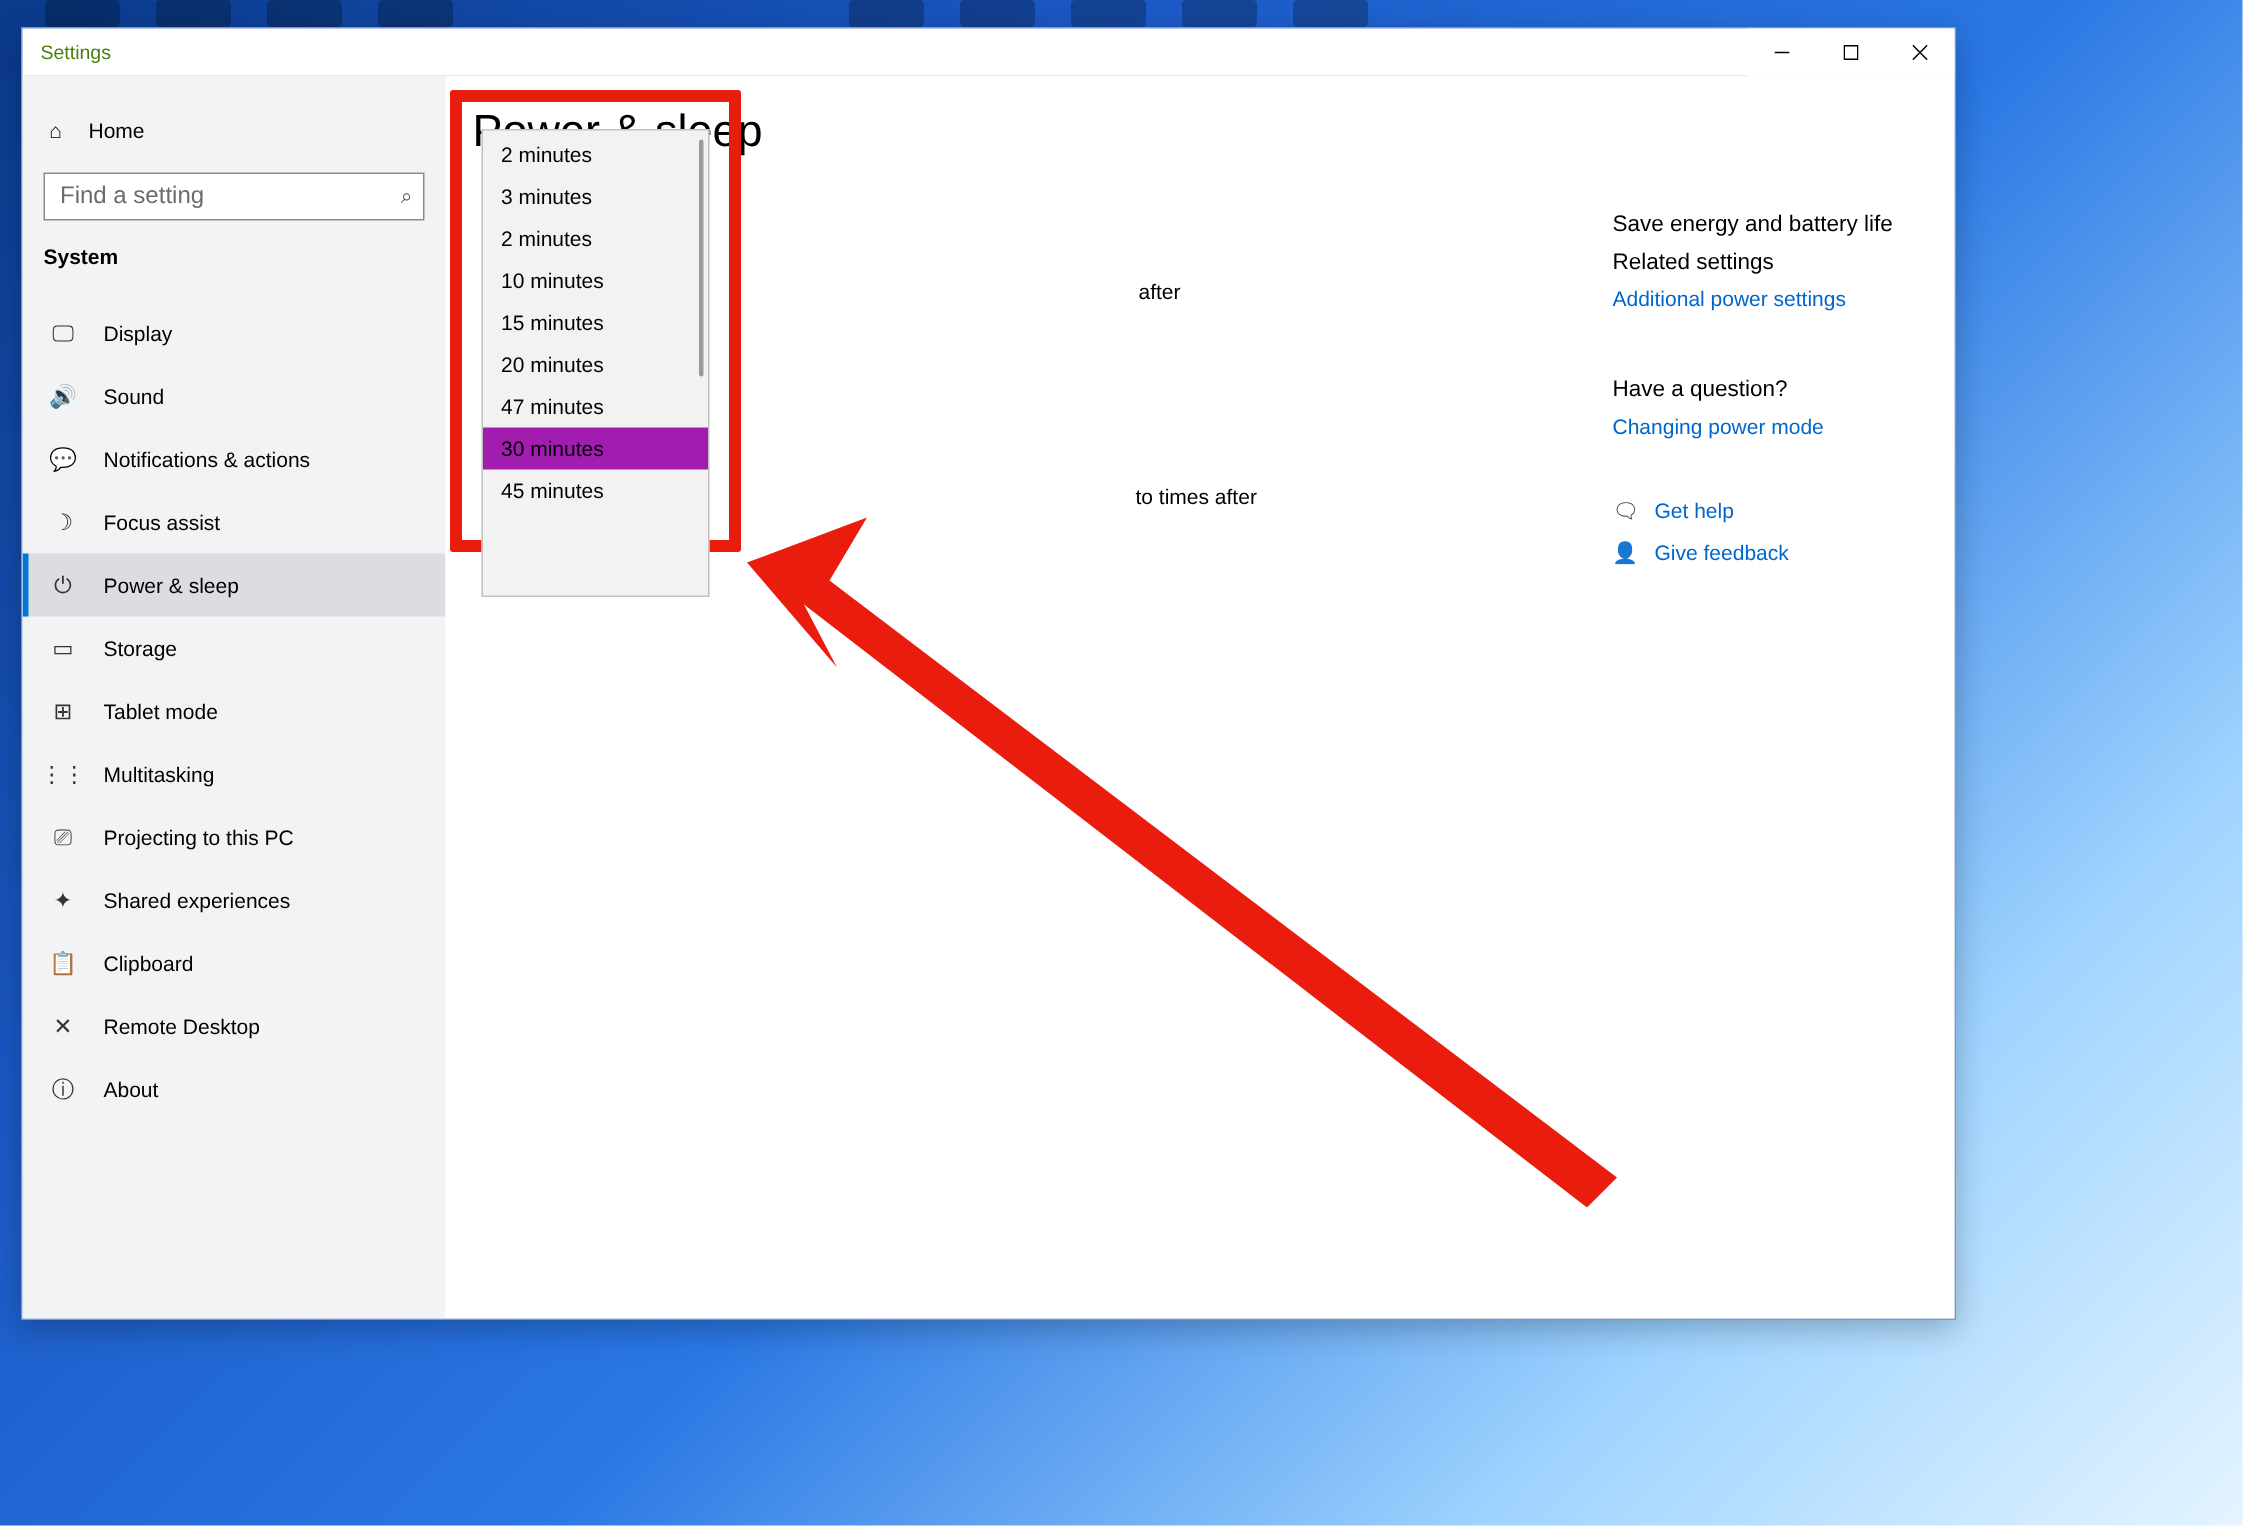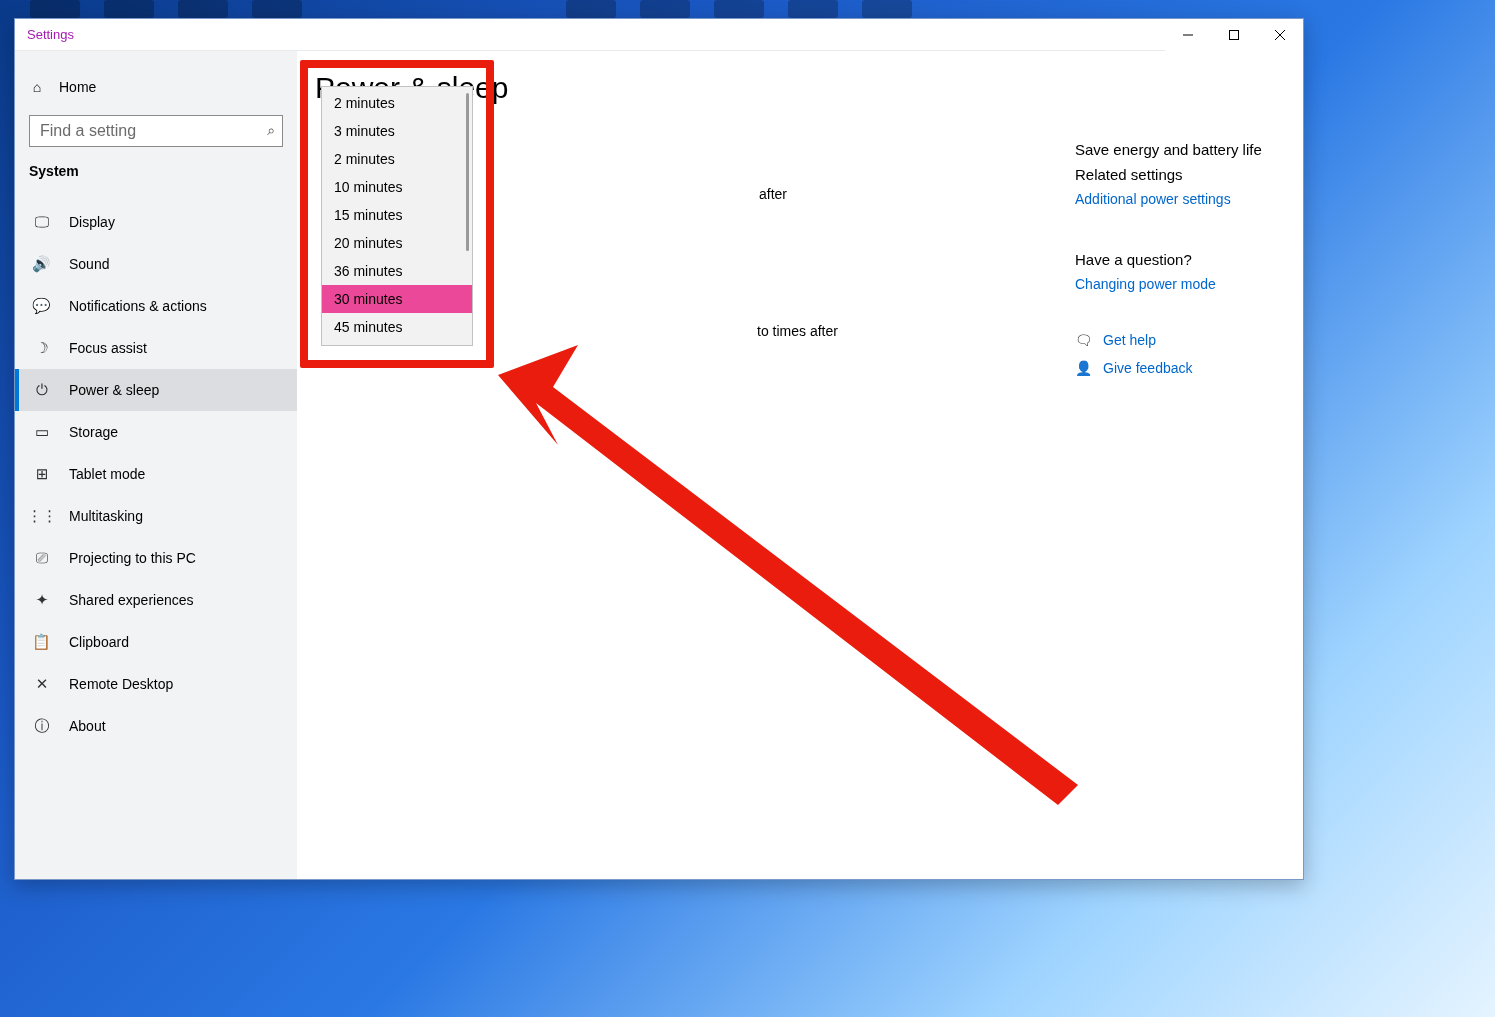--- a/index.html
+++ b/index.html
@@ -19,21 +19,21 @@
 
   .window {
     position: absolute; left: 14px; top: 18px; width: 1290px; height: 862px;
     background: #ffffff; border: 1px solid #7a97c9;
     box-shadow: 0 6px 20px rgba(0,0,0,0.25);
     display: flex; flex-direction: column;
   }
 
   .titlebar {
     height: 32px; display: flex; align-items: center; padding-left: 12px;
-    font-size: 13px; color: #a21caf; position: relative;
+    font-size: 13px; color: #4d7c0f; position: relative;
     border-bottom: 1px solid #eaeaea;
   }
   .winbtns { position: absolute; right: 0; top: 0; display: flex; }
   .winbtns .wb {
     width: 46px; height: 32px; display: flex; align-items: center; justify-content: center;
     font-size: 11px; color: #000; background: #fff;
   }
 
   .body { flex: 1; display: flex; overflow: hidden; }
 
@@ -90,33 +90,33 @@
   .rp-row .ic { width:16px; text-align:center; color:#333; font-size:14px; }
   .rp-row .lk { color:#0066cc; cursor:pointer; }
 
   
   .ddframe {
     position:absolute; left: 300px; top: 60px; width:194px; height:308px;
     border: 8px solid #e91c0d; border-radius:2px; background: transparent;
     pointer-events: none; z-index: 30;
   }
   .dropdown {
-    position:absolute; left: 321px; top: 86px; width: 152px; height: 260px;
+    position:absolute; left: 321px; top: 86px; width: 152px; height: 312px;
     background:#f2f2f2; border:1px solid #c2c2c2; z-index: 31; overflow:hidden;
     padding-top: 2px;
   }
   .dropdown .scrollbar {
     position:absolute; right: 3px; top: 6px; width:3px; height: 158px;
     background:#9a9a9a; border-radius:2px;
   }
   .dditem {
     height: 28px; display:flex; align-items:center; padding-left:12px;
     font-size:14px; color:#000; cursor:pointer;
   }
-  .dditem.sel { background:#ec4899; }
+  .dditem.sel { background:#a21caf; }
 
   
   .arrow {
     position:absolute; left: 498px; top: 345px; width: 600px; height: 460px; z-index: 29;
     pointer-events:none;
   }
 </style>
 </head>
 <body>
 
@@ -255,20 +255,20 @@
 <div class="ddframe"></div>
 
 <div class="dropdown" id="dropdown">
   <div class="scrollbar"></div>
 <div class="dditem">2 minutes</div>
     <div class="dditem">3 minutes</div>
     <div class="dditem">2 minutes</div>
     <div class="dditem">10 minutes</div>
     <div class="dditem">15 minutes</div>
     <div class="dditem">20 minutes</div>
-    <div class="dditem">36 minutes</div>
+    <div class="dditem">47 minutes</div>
     <div class="dditem sel">30 minutes</div>
     <div class="dditem">45 minutes</div>
   </div>
 
 <svg class="arrow" viewBox="0 0 600 460">
   <polygon points="0,30 80,0 55,42 580,440 560,460 38,58 60,100" fill="#e91c0d"></polygon>
 </svg>
 
 </body></html>

